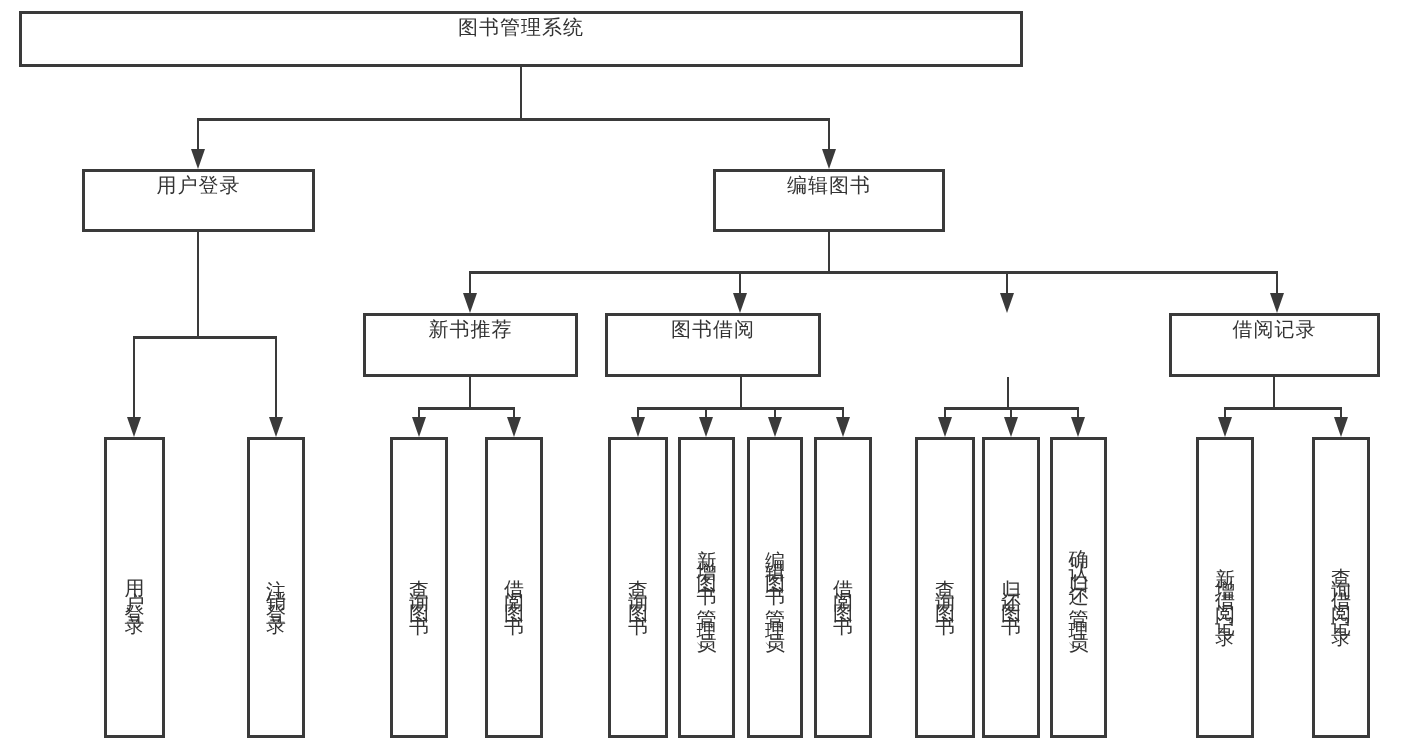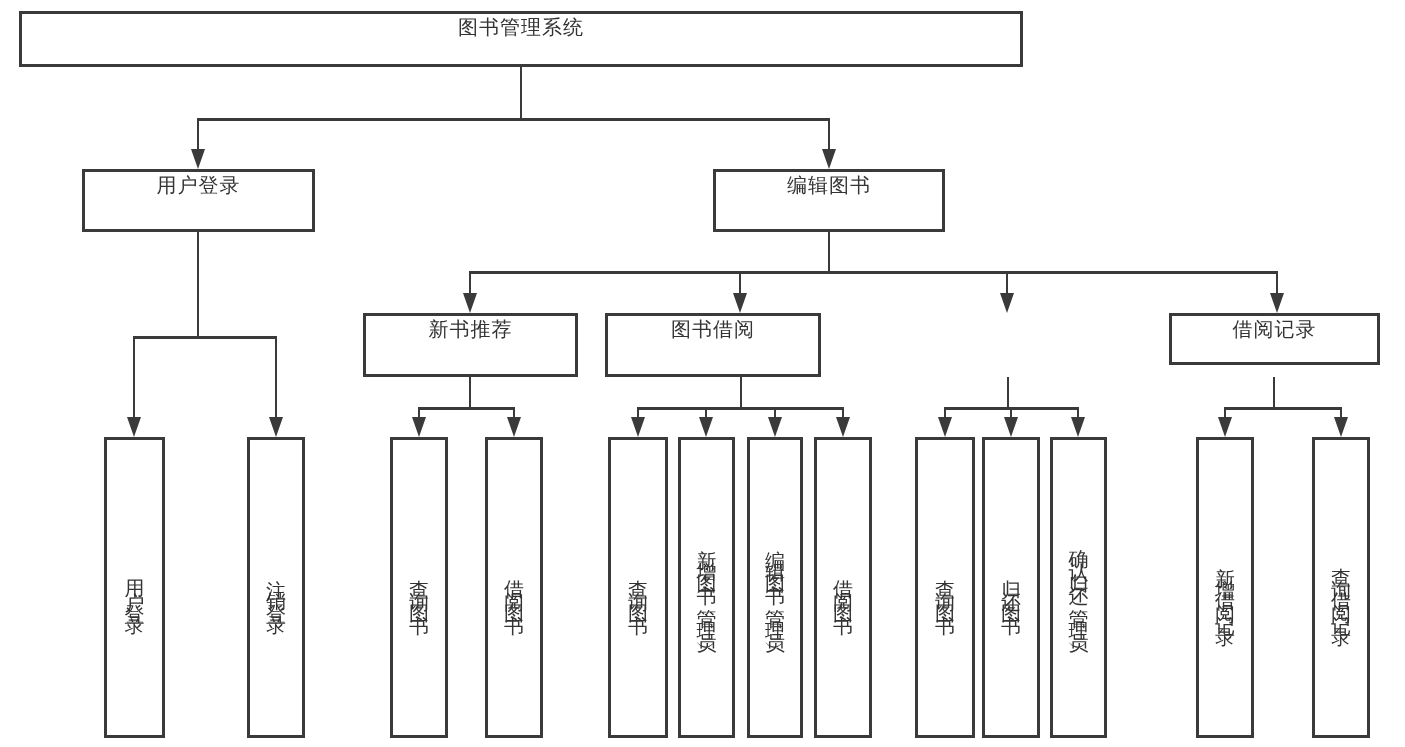--- a/index.html
+++ b/index.html
@@ -127,21 +127,21 @@
   <div class="hbox" style="left:713px; top:169px; width:232px; height:63px;">
     <span>编辑图书</span>
   </div>
 
   <div class="hbox" style="left:363px; top:313px; width:215px; height:64px;">
     <span>新书推荐</span>
   </div>
   <div class="hbox" style="left:605px; top:313px; width:216px; height:64px;">
     <span>图书借阅</span>
   </div>
-  <div class="hbox" style="left:1169px; top:313px; width:211px; height:52px;">
+  <div class="hbox" style="left:1169px; top:313px; width:211px; height:64px;">
     <span>借阅记录</span>
   </div>
 
   <div class="vbox" style="left:104px; width:61px;">
     <span class="vtext">用户登录</span>
   </div>
   <div class="vbox" style="left:247px; width:58px;">
     <span class="vtext">注销登录</span>
   </div>
 

